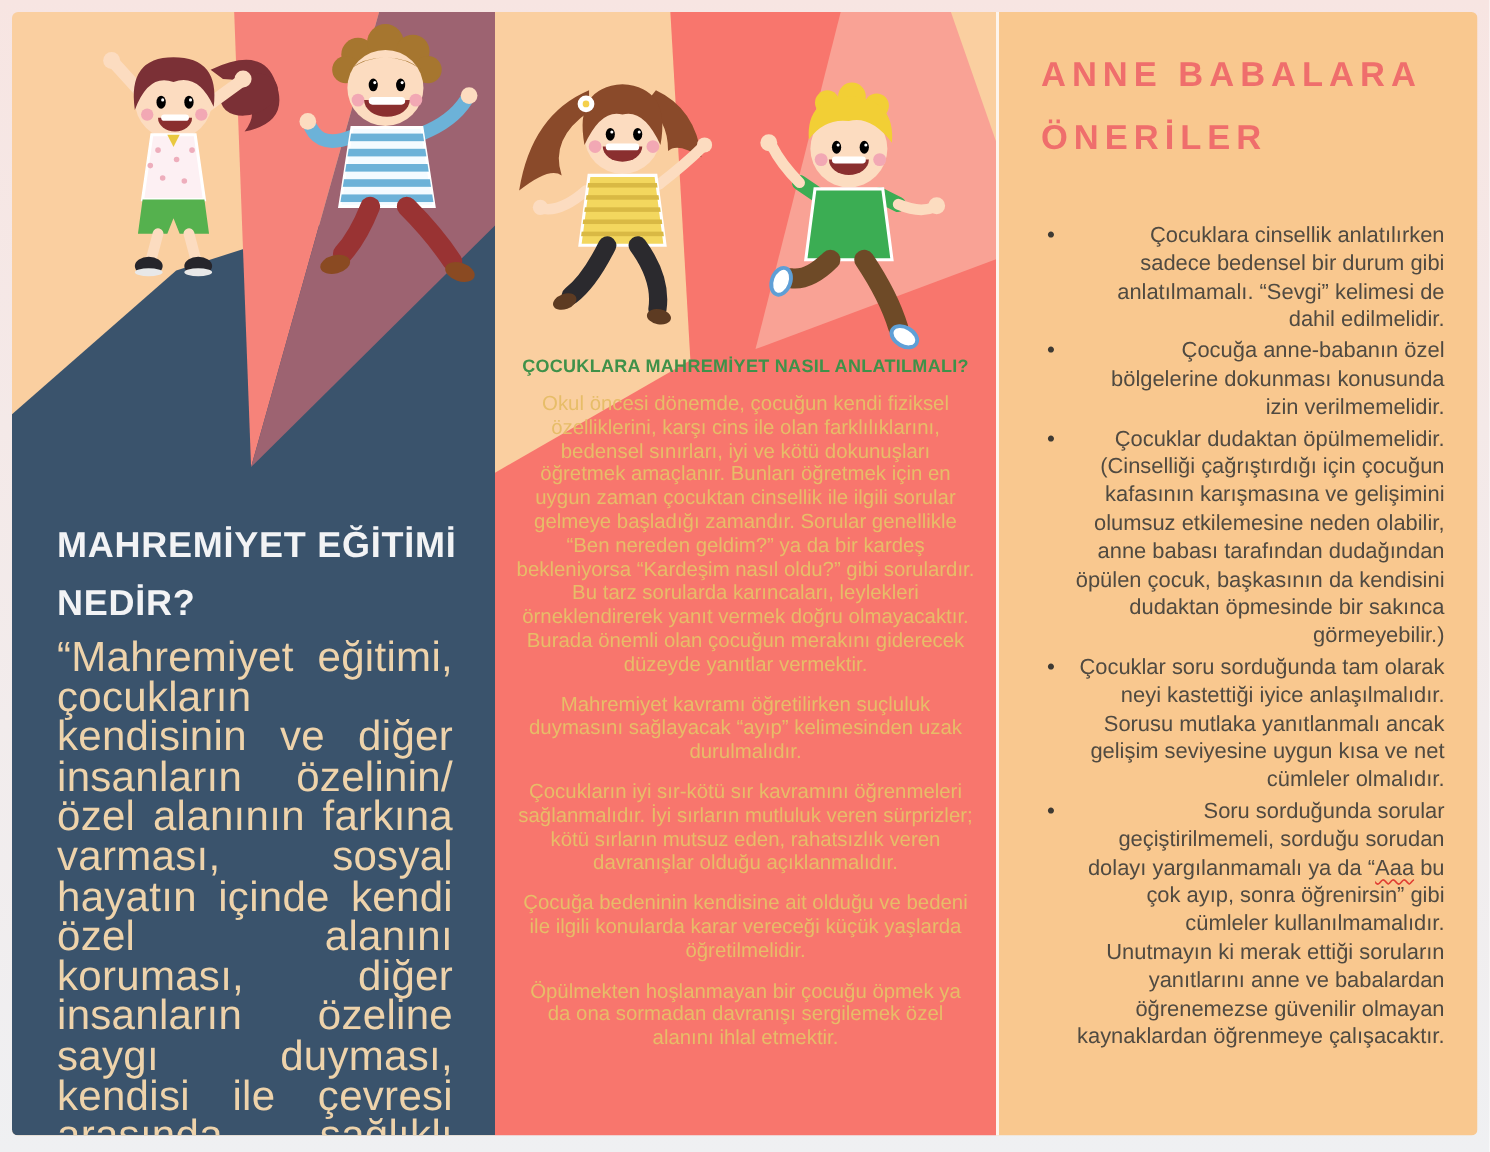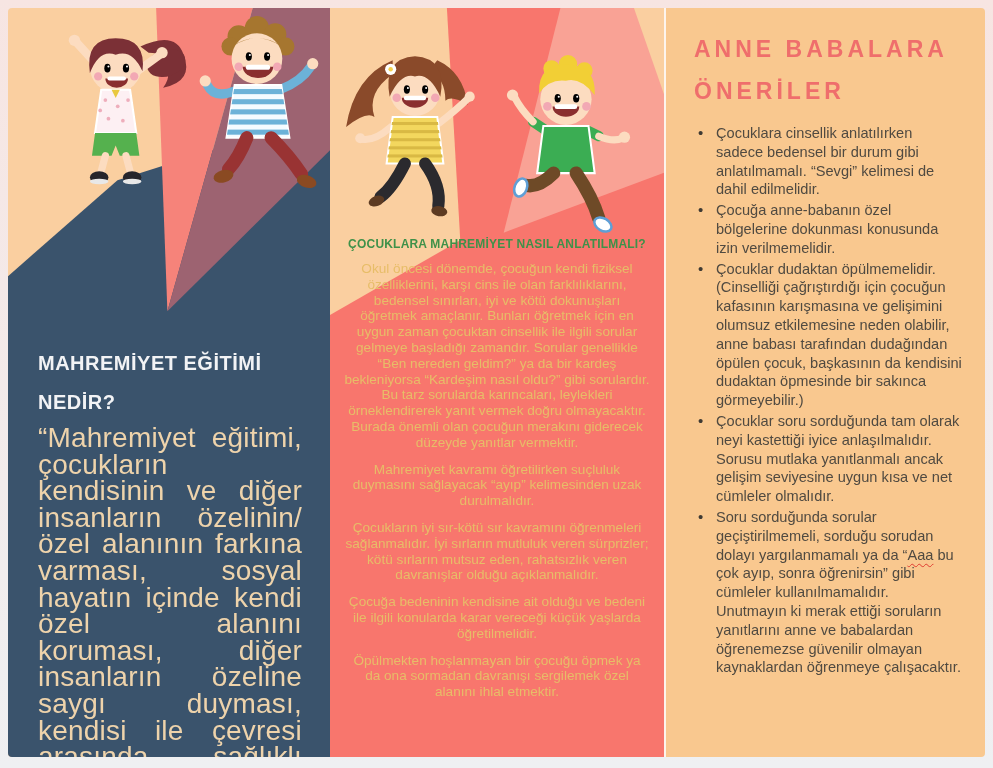--- a/index.html
+++ b/index.html
@@ -30,21 +30,21 @@
   
   .kid{ position:absolute; z-index:3; }
   #kid1{ left:52px; top:22px; width:134px; }
   #kid2{ left:182px; top:6px;  width:142px; }
   #kid3{ left:10px;  top:38px; width:152px; }
   #kid4{ left:162px; top:44px; width:154px; }
 
   
   .pl-title{
     position:absolute; left:30px; top:336px; width:268px; z-index:4;
-    color:#f2f3f5; font-size:20px; font-weight:600; line-height:39px; letter-spacing:.5px;
+    color:#f2f3f5; font-size:24px; font-weight:600; line-height:39px; letter-spacing:.5px;
   }
   .pl-body{
     position:absolute; left:30px; top:417px; width:264px; z-index:4;
     color:#eed3ab; font-size:28px; font-weight:400; line-height:26.6px;
     text-align:justify; letter-spacing:.2px;
   }
 
   
   .pm-text{
     position:absolute; left:14px; right:14px; top:226px; z-index:4; text-align:center;
@@ -55,21 +55,21 @@
   }
   .pm-text p{
     color:#e7bd68; font-size:13.6px; font-weight:400; line-height:15.8px; margin:0 0 11px;
   }
 
   
   .panel-right{ padding:20px 22px 0 28px; }
   .pr-heading{
     color:#ef6e6c; font-size:23px; font-weight:600; letter-spacing:4px; line-height:42px;
   }
-  .pr-list{ list-style:none; margin-top:12px; }
+  .pr-list{ list-style:none; margin-top:36px;text-align:right; }
   .pr-list li{
     position:relative; padding-left:22px; margin-bottom:2px;
     color:#504a41; font-size:14.6px; line-height:18.8px;
   }
   .pr-list li::before{
     content:"\2022"; position:absolute; left:4px; top:0;
     color:#3f3a33; font-size:15px;
   }
   .sq{ text-decoration:underline wavy #e03c31 1px; text-underline-offset:3px; }
 </style>

